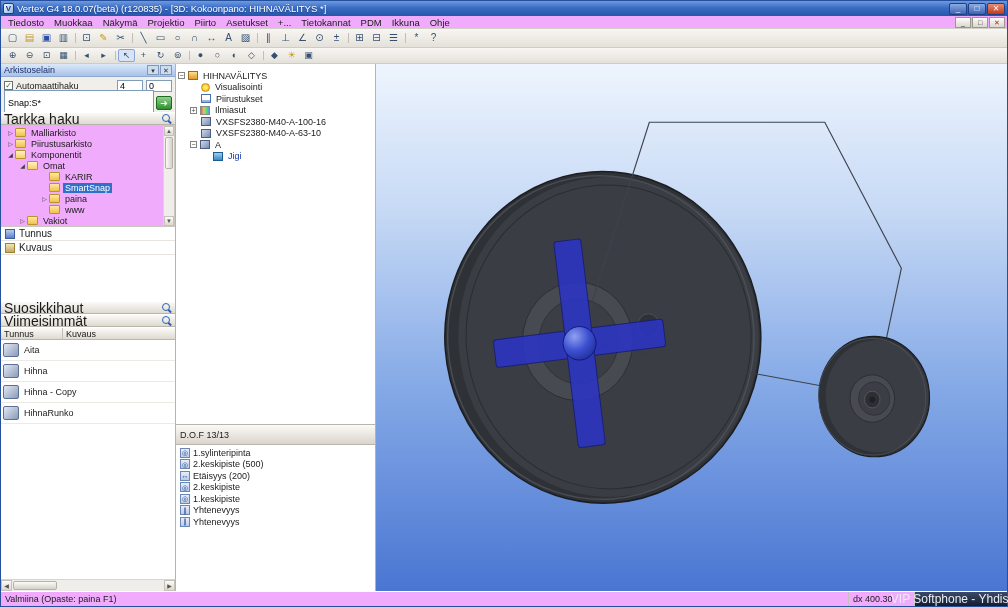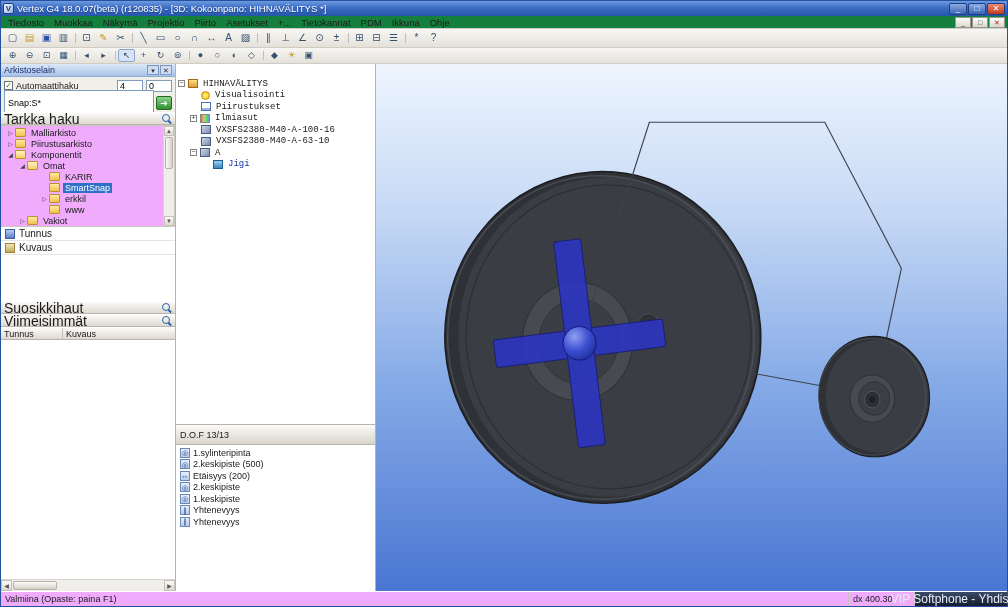--- a/index.html
+++ b/index.html
@@ -9,21 +9,21 @@
   .window { width:1008px; height:607px; display:flex; flex-direction:column; border:1px solid #24509e; }
 
   
   .titlebar { height:15px; flex:none; background:linear-gradient(180deg,#6d9be0 0%,#3a6cc4 45%,#2456a8 100%); display:flex; align-items:center; padding:0 2px; color:#fff; }
   .app-icon { width:11px; height:11px; flex:none; background:linear-gradient(135deg,#f2f6fc,#9ab4dd); color:#16408e; font-size:8px; font-weight:bold; display:flex; align-items:center; justify-content:center; margin-right:3px; border-radius:2px; border:1px solid #1c3f86; }
   .title-text { flex:1; font-size:9.5px; white-space:nowrap; overflow:hidden; text-shadow:0 1px 1px #1c3f86; }
   .win-btn { width:18px; height:12px; flex:none; margin-left:1px; font-size:8px; line-height:1; display:flex; align-items:center; justify-content:center; color:#fff; border:1px solid #1c3f86; border-radius:2px; background:linear-gradient(180deg,#8cabe4,#3b63b4); }
   .win-btn.close { background:linear-gradient(180deg,#ea8a70,#c03a1c); }
 
   
-  .menubar { height:13px; flex:none; background:#15803d; border-bottom:1px solid #d2cfc8; display:flex; align-items:center; padding:0 2px; }
+  .menubar { height:13px; flex:none; background:#f0abfc; border-bottom:1px solid #d2cfc8; display:flex; align-items:center; padding:0 2px; }
   .menu-items { display:flex; align-items:center; }
   .menu-item { padding:0 5px; font-size:9.5px; white-space:nowrap; }
   .menu-spacer { flex:1; }
   .mdi-btn { width:16px; height:11px; flex:none; border:1px solid #9a978f; background:linear-gradient(#fdfdfb,#d9d6cd); font-size:7px; line-height:1; display:flex; align-items:center; justify-content:center; margin-left:1px; color:#333; }
   .mdi-btn.close { color:#b02a12; font-weight:bold; }
 
   
   .toolbar { display:flex; align-items:center; background:linear-gradient(#f8f6f2,#e4e1da); border-bottom:1px solid #cfccc4; padding:1px 3px; flex:none; }
   .toolbar.main { height:19px; }
   .toolbar.view { height:16px; }
@@ -88,21 +88,21 @@
   .result-row { height:21px; flex:none; display:flex; align-items:center; background:#fff; border-bottom:1px solid #eceae4; padding-left:2px; gap:5px; }
   .result-icon { width:16px; height:14px; flex:none; background:linear-gradient(135deg,#e3e9f4,#8b9ab8); border:1px solid #5c6f94; border-radius:2px; }
   .result-label { font-size:9px; }
   .hscroll { height:12px; flex:none; background:#f0eeea; border-top:1px solid #d8d5cd; display:flex; align-items:stretch; font-size:6px; line-height:1; color:#555; }
   .hscroll .arrow { width:11px; display:flex; align-items:center; justify-content:center; border:1px solid #c6c2ba; background:linear-gradient(#fcfbf8,#dcd8d0); }
   .hscroll .track { flex:1; position:relative; }
   .hscroll .thumb { position:absolute; left:1px; top:1px; bottom:1px; width:44px; background:linear-gradient(#fcfbf8,#d5d1c8); border:1px solid #b5b1a8; border-radius:2px; }
 
   
   .model-panel { width:200px; flex:none; border-right:1px solid #b6b3ab; background:#fff; display:flex; flex-direction:column; }
-  .model-tree { height:360px; flex:none; overflow:hidden; padding-top:14px;font-family:Liberation Mono, monospace; }
+  .model-tree { height:360px; flex:none; overflow:hidden; padding-top:6px; }
   .mtree-item { height:11.5px; }
   .mtree-item[data-level="0"] { padding-left:2px; }
   .mtree-item[data-level="1"] { padding-left:14px; }
   .mtree-item[data-level="2"] { padding-left:26px; }
   .model-tree .expander { width:10px; margin-right:1px; font-size:7px; }
   .model-tree .expander:not(:empty) { width:7px; height:7px; border:1px solid #848484; background:#fff; line-height:5px; margin:0 3px 0 0; }
   .micon { width:10px; height:9px; flex:none; margin-right:3px; }
   [data-icon="assembly"] { background:linear-gradient(#ffe08a,#e09a2f); border:1px solid #a06a1a; }
   [data-icon="sun"] { width:9px; height:9px; background:radial-gradient(circle,#ffe95e 30%,#f5b91e 75%); border:1px solid #c8901c; border-radius:50%; }
   [data-icon="drawing"] { background:#fff; border:1px solid #4a6fb5; box-shadow:inset 0 -2px 0 #9ab4e0; }
@@ -274,21 +274,21 @@
 
             <div class="tree-item" data-name="tree-item" data-level="3" data-selected="true">
               <span class="expander" data-name="expander-icon"></span>
               <span class="ticon" data-icon="folder" data-name="folder-icon"></span>
               <span class="tlabel" data-name="tree-item-label">SmartSnap</span>
             </div>
 
             <div class="tree-item" data-name="tree-item" data-level="3">
               <span class="expander" data-name="expander-icon">▷</span>
               <span class="ticon" data-icon="folder" data-name="folder-icon"></span>
-              <span class="tlabel" data-name="tree-item-label">erkkil</span>
+              <span class="tlabel" data-name="tree-item-label">paina</span>
             </div>
 
             <div class="tree-item" data-name="tree-item" data-level="3">
               <span class="expander" data-name="expander-icon"></span>
               <span class="ticon" data-icon="folder" data-name="folder-icon"></span>
               <span class="tlabel" data-name="tree-item-label">www</span>
             </div>
 
             <div class="tree-item" data-name="tree-item" data-level="2">
               <span class="expander" data-name="expander-icon">▷</span>
@@ -322,20 +322,42 @@
         <span class="magnifier" data-name="search-icon"></span>
       </div>
       <div class="section-bar" data-name="recent-section-bar">
         <span class="sb-title" data-name="recent-title">Viimeisimmät</span>
         <span class="magnifier" data-name="search-icon"></span>
       </div>
       <div class="results-header" data-name="results-header">
         <span class="col-tunnus" data-name="column-header-tunnus">Tunnus</span>
         <span class="col-kuvaus" data-name="column-header-kuvaus">Kuvaus</span>
       </div>
+      <div data-name="results-list">
+
+          <div class="result-row" data-name="table-row">
+            <span class="result-icon" data-name="part-thumbnail-icon"></span>
+            <span class="result-label" data-name="result-label">Aita</span>
+          </div>
+
+          <div class="result-row" data-name="table-row">
+            <span class="result-icon" data-name="part-thumbnail-icon"></span>
+            <span class="result-label" data-name="result-label">Hihna</span>
+          </div>
+
+          <div class="result-row" data-name="table-row">
+            <span class="result-icon" data-name="part-thumbnail-icon"></span>
+            <span class="result-label" data-name="result-label">Hihna - Copy</span>
+          </div>
+
+          <div class="result-row" data-name="table-row">
+            <span class="result-icon" data-name="part-thumbnail-icon"></span>
+            <span class="result-label" data-name="result-label">HihnaRunko</span>
+          </div>
+        </div>
       <div class="white-fill" data-name="panel-blank-area"></div>
       <div class="hscroll" data-name="panel-horizontal-scrollbar">
         <span class="arrow" data-name="scroll-left-icon">◀</span>
         <span class="track" data-name="scrollbar-track">
             <span class="thumb" data-name="scrollbar-thumb"></span>
           </span>
         <span class="arrow" data-name="scroll-right-icon">▶</span>
       </div>
     </div>
 

